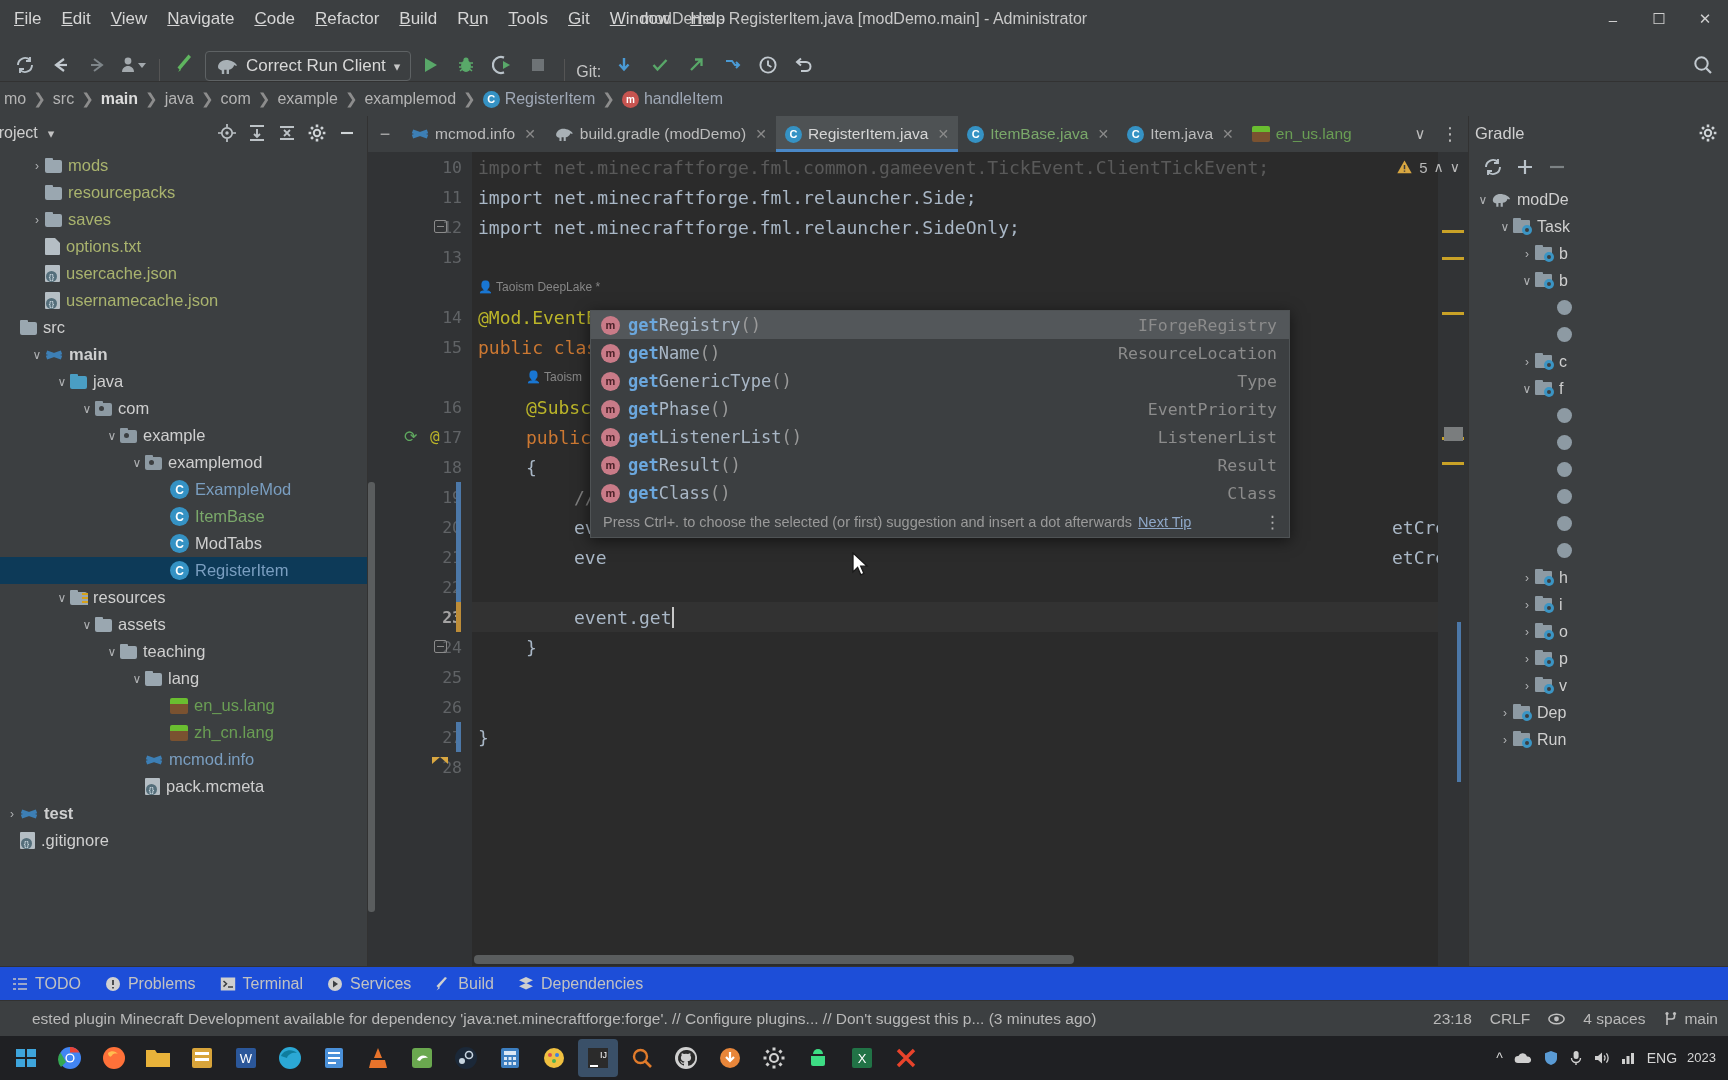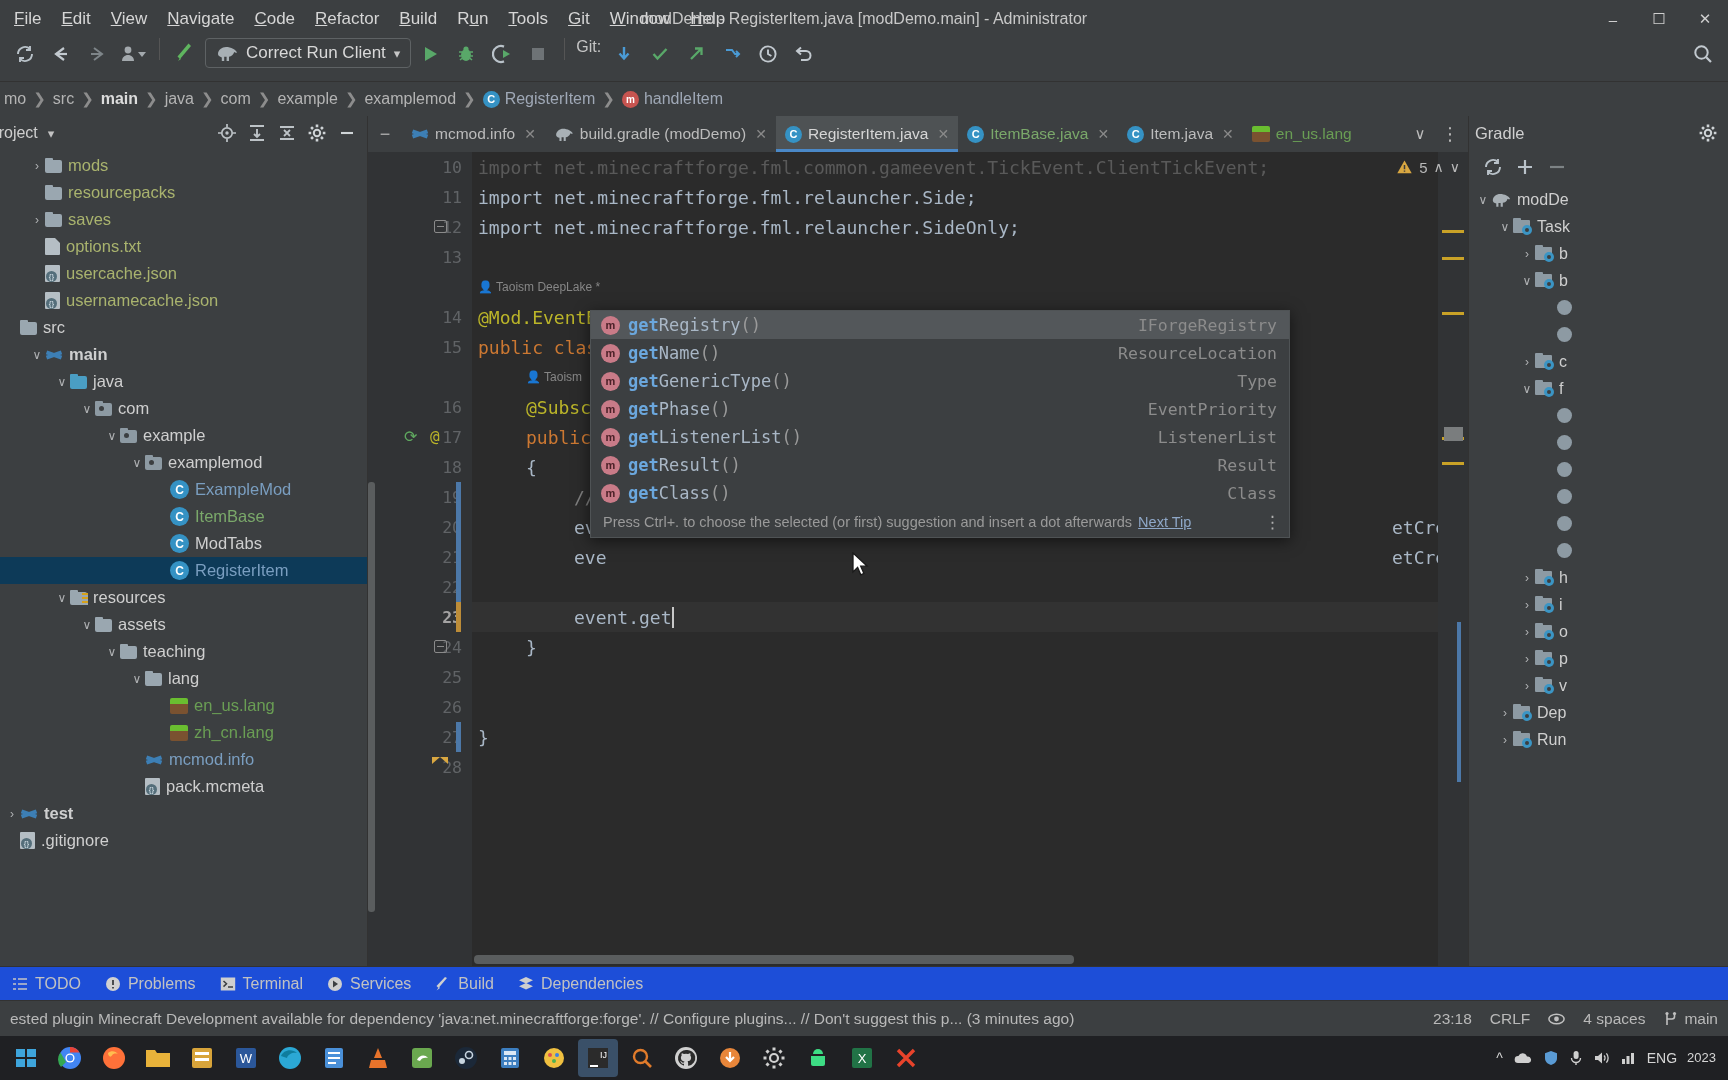--- a/index.html
+++ b/index.html
@@ -26,21 +26,21 @@
     position: absolute; left: 0; right: 0; text-align: center;
     font-size: 16px; color: #c8c8c8; pointer-events: none;
   }
   .win-ctrls { margin-left: auto; display: flex; align-items: center; gap: 0px; z-index: 2;}
   .win-btn { width: 46px; height: 38px; display: flex; align-items: center; justify-content: center;
     font-size: 15px; color: #cfcfcf; }
 
   
   .toolbar {
     height: 44px; flex: 0 0 44px; background: #3c3f41;
-    display: flex; align-items: flex-start; padding: 0 8px; gap: 2px;
+    display: flex; align-items: flex-end; padding: 0 8px; gap: 2px;
     border-bottom: 1px solid #323232;
   }
   .tb-btn { width: 34px; height: 32px; display: flex; align-items: center; justify-content: center;
     border-radius: 3px; cursor: default; }
   .tb-sep { width: 1px; height: 22px; background: #555; margin: 0 7px; }
   .runconfig {
     display: flex; align-items: center; gap: 8px; height: 30px;
     border: 1px solid #5e6264; border-radius: 4px; padding: 0 10px;
     font-size: 17px; color: #d8d8d8; background: transparent;
   }
@@ -202,21 +202,21 @@
   
   .bottombar { height: 34px; flex: 0 0 34px; background: #1d4ed8; display: flex;
      align-items: center; gap: 0px; padding-left: 0px; border-top: 1px solid #323232;}
   .bb-item { display: flex; align-items: center; gap: 7px; padding: 3px 12px;
      font-size: 16px; color: #c2c2c2; cursor: default; }
 
   
   .statusbar { height: 36px; flex: 0 0 36px; background: #3c3f41; display: flex;
      align-items: center; padding: 0 10px; font-size: 15.5px; color: #b9b9b9;
      border-top: 1px solid #323232; gap: 0;}
-  .sb-msg { white-space: nowrap; overflow: hidden; }
+  .sb-msg { white-space: nowrap; overflow: hidden; margin-left: 22px; }
   .sb-right { margin-left: auto; display: flex; align-items: center; gap: 18px; white-space: nowrap;}
   .sb-item { display: flex; align-items: center; gap: 6px; }
 
   
   .taskbar { height: 44px; flex: 0 0 44px; background: #1f2023; display: flex;
      align-items: center; padding: 0 6px; gap: 4px; }
   .tb-icon { width: 40px; height: 38px; border-radius: 4px; display: flex;
      align-items: center; justify-content: center; position: relative; }
   .tray { margin-left: auto; display: flex; align-items: center; gap: 10px;
      color: #d5d5d5; font-size: 14px; padding-right: 6px;}

